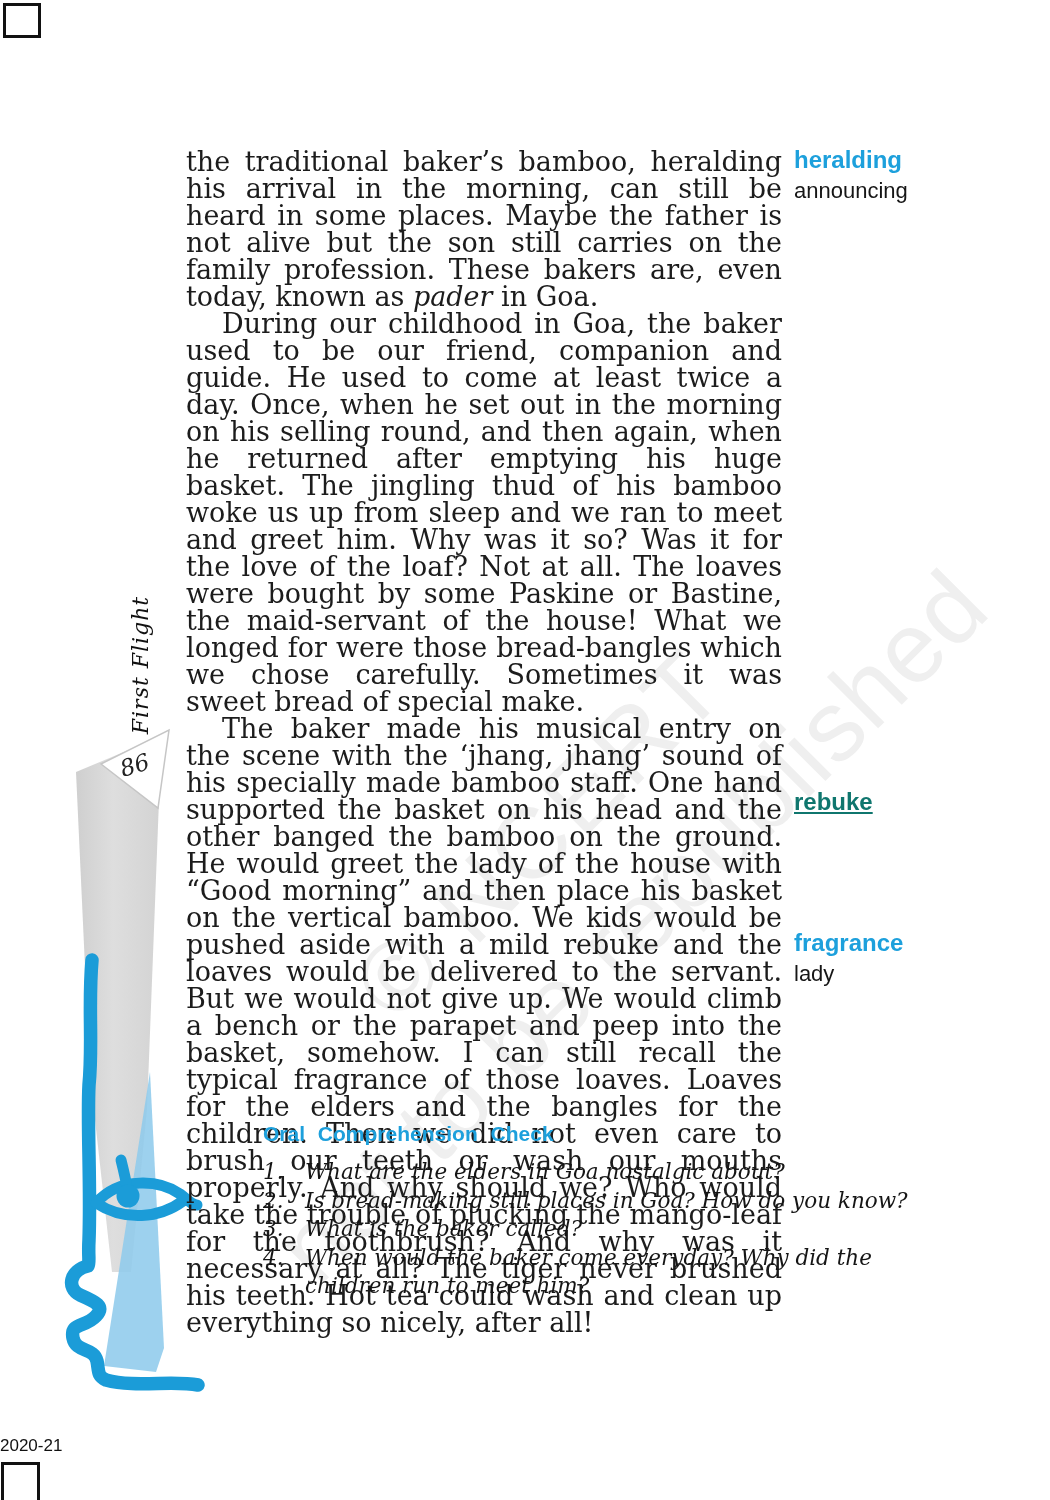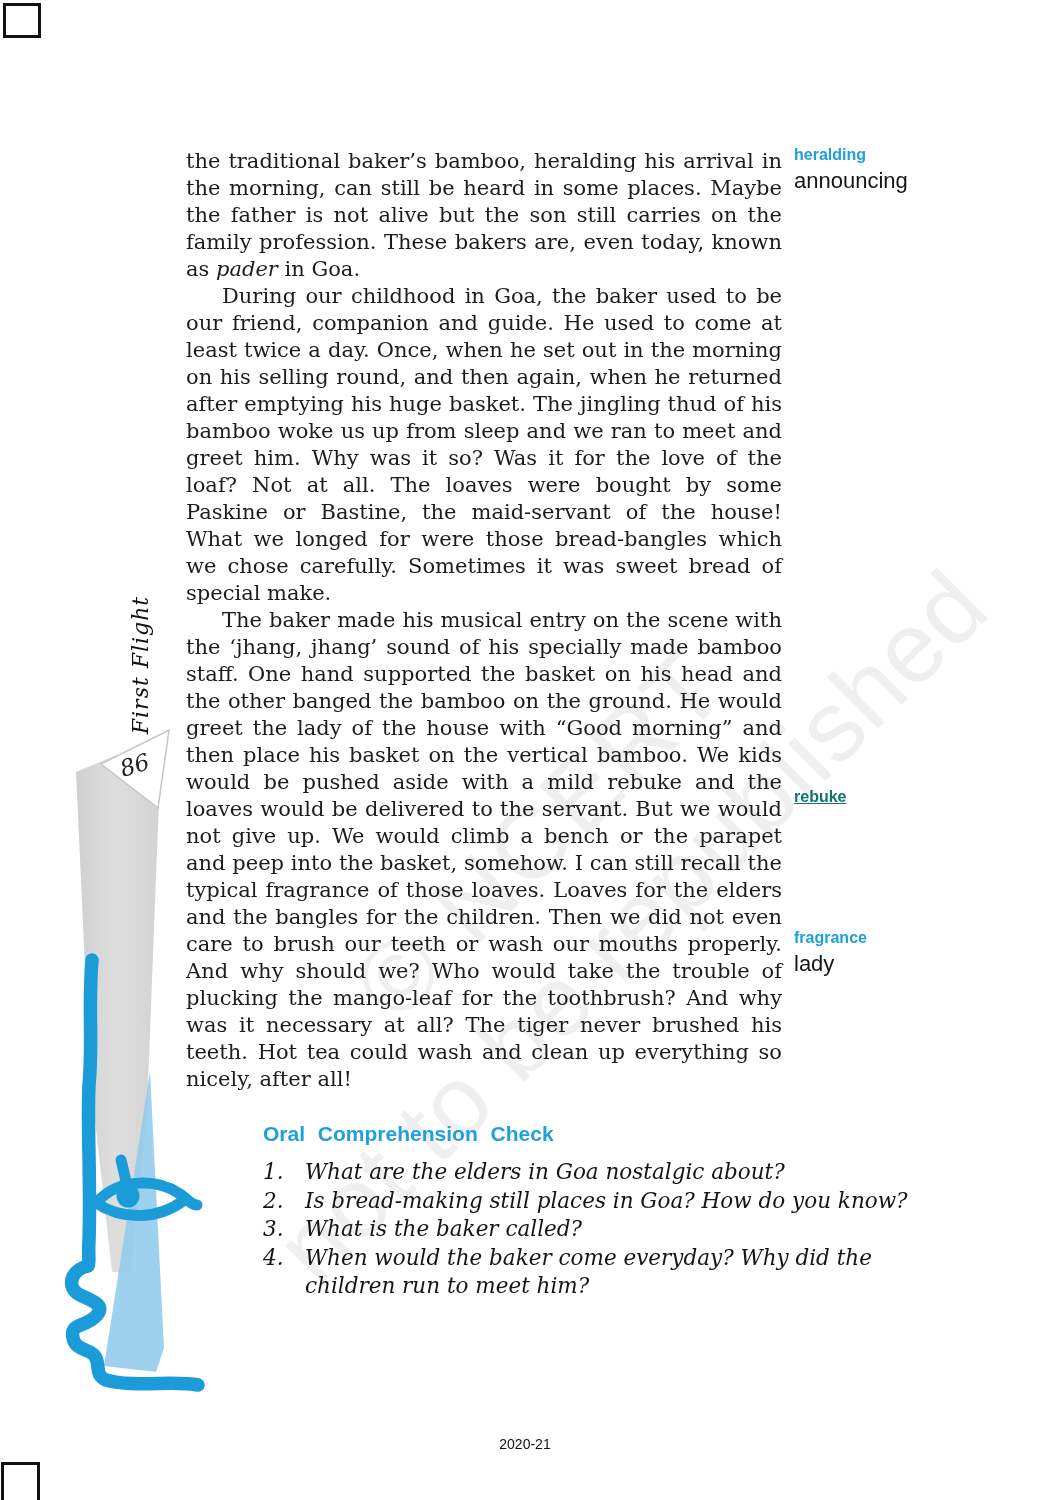--- a/index.html
+++ b/index.html
@@ -40,30 +40,30 @@
     white-space:nowrap;color:#111;
   }
   .page-number{
     position:absolute;left:120px;top:752px;
     transform:rotate(-17deg);
     font-style:italic;font-size:23px;color:#222;
   }
   
   .main-text{
     position:absolute;left:186px;top:148px;width:596px;
-    font-size:21px;line-height:27px;
+    font-size:27px;line-height:27px;
     text-align:justify;
   }
   .main-text p{margin:0;}
   .main-text p.indent{text-indent:36px;}
   
   .glossary{position:absolute;left:794px;top:0;width:170px;
     font-family:"Liberation Sans", sans-serif;}
   .gloss-entry{position:absolute;left:0;width:170px;}
-  .gloss-entry .term{font-weight:bold;font-size:16px;margin-bottom:4px;}
+  .gloss-entry .term{font-weight:bold;font-size:24px;margin-bottom:4px;}
   .gloss-entry .def{font-size:22px;line-height:25px;color:#161616;}
   .g1{top:146px;}
   .g2{top:788px;}
   .g3{top:929px;}
   
   .oral{position:absolute;left:263px;top:1122px;width:680px;}
   .oral-heading{
     font-family:Liberation Sans, sans-serif;
     font-weight:bold;font-size:21px;word-spacing:7px;
     margin:0 0 12px 0;
@@ -72,23 +72,22 @@
   .questions li{
     display:flex;
     font-style:italic;font-size:21.5px;line-height:28.5px;
     color:#151515;
   }
   .q-num{flex:0 0 42px;}
   .q-text{flex:1;max-width:620px;}
   
   .footer{
     position:absolute;left:0;top:1436px;width:1050px;
-    text-align:center;
     font-family:"Liberation Sans", sans-serif;
-    font-size:14px;color:#111;
+    font-size:17px;color:#111;
   }
 </style>
 </head>
 <body>
 
 <div class="page">
 
   <div class="reg reg-tl"></div>
   <div class="reg reg-bl"></div>
 

